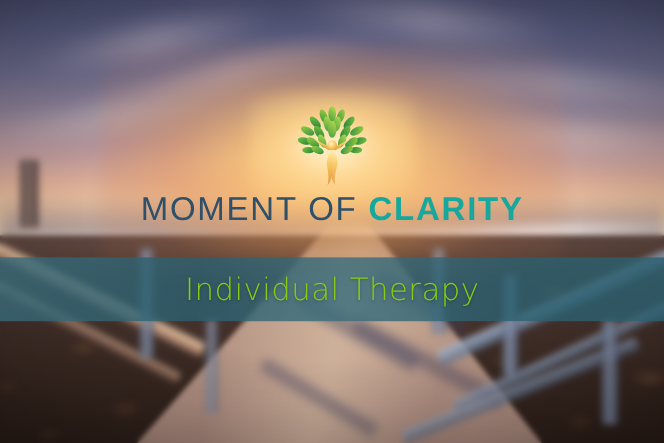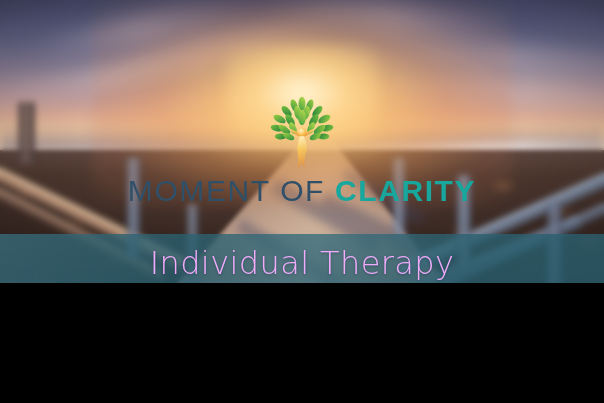--- a/index.html
+++ b/index.html
@@ -5,21 +5,21 @@
   html, body {
     margin: 0;
     padding: 0;
     background: #000;
   }
   * { box-sizing: border-box; }
 
   .stage {
     position: relative;
     width: 604px;
-    height: 283px;
+    height: 403px;
     overflow: hidden;
     font-family: "Liberation Sans", sans-serif;
     background: #2b2a33;
   }
 
   
   .photo {
     position: absolute;
     inset: 0;
     overflow: hidden;
@@ -335,22 +335,22 @@
     inset: 0;
     background: linear-gradient(100deg,
       rgba(255,255,255,.05) 0%,
       rgba(255,255,255,.0) 30%,
       rgba(190,220,225,.09) 52%,
       rgba(255,255,255,.0) 75%);
     pointer-events: none;
   }
   .page-title {
     position: relative;
-    color: #f0abfc;
-    font-size: 32px;
+    color: #84cc16;
+    font-size: 28px;
     font-weight: 300;
     letter-spacing: .4px;
     font-family: "DejaVu Sans", sans-serif;
     text-shadow: 0 1px 3px rgba(0,0,0,.28);
     white-space: nowrap;
   }
 </style>
 </head>
 <body>
 

